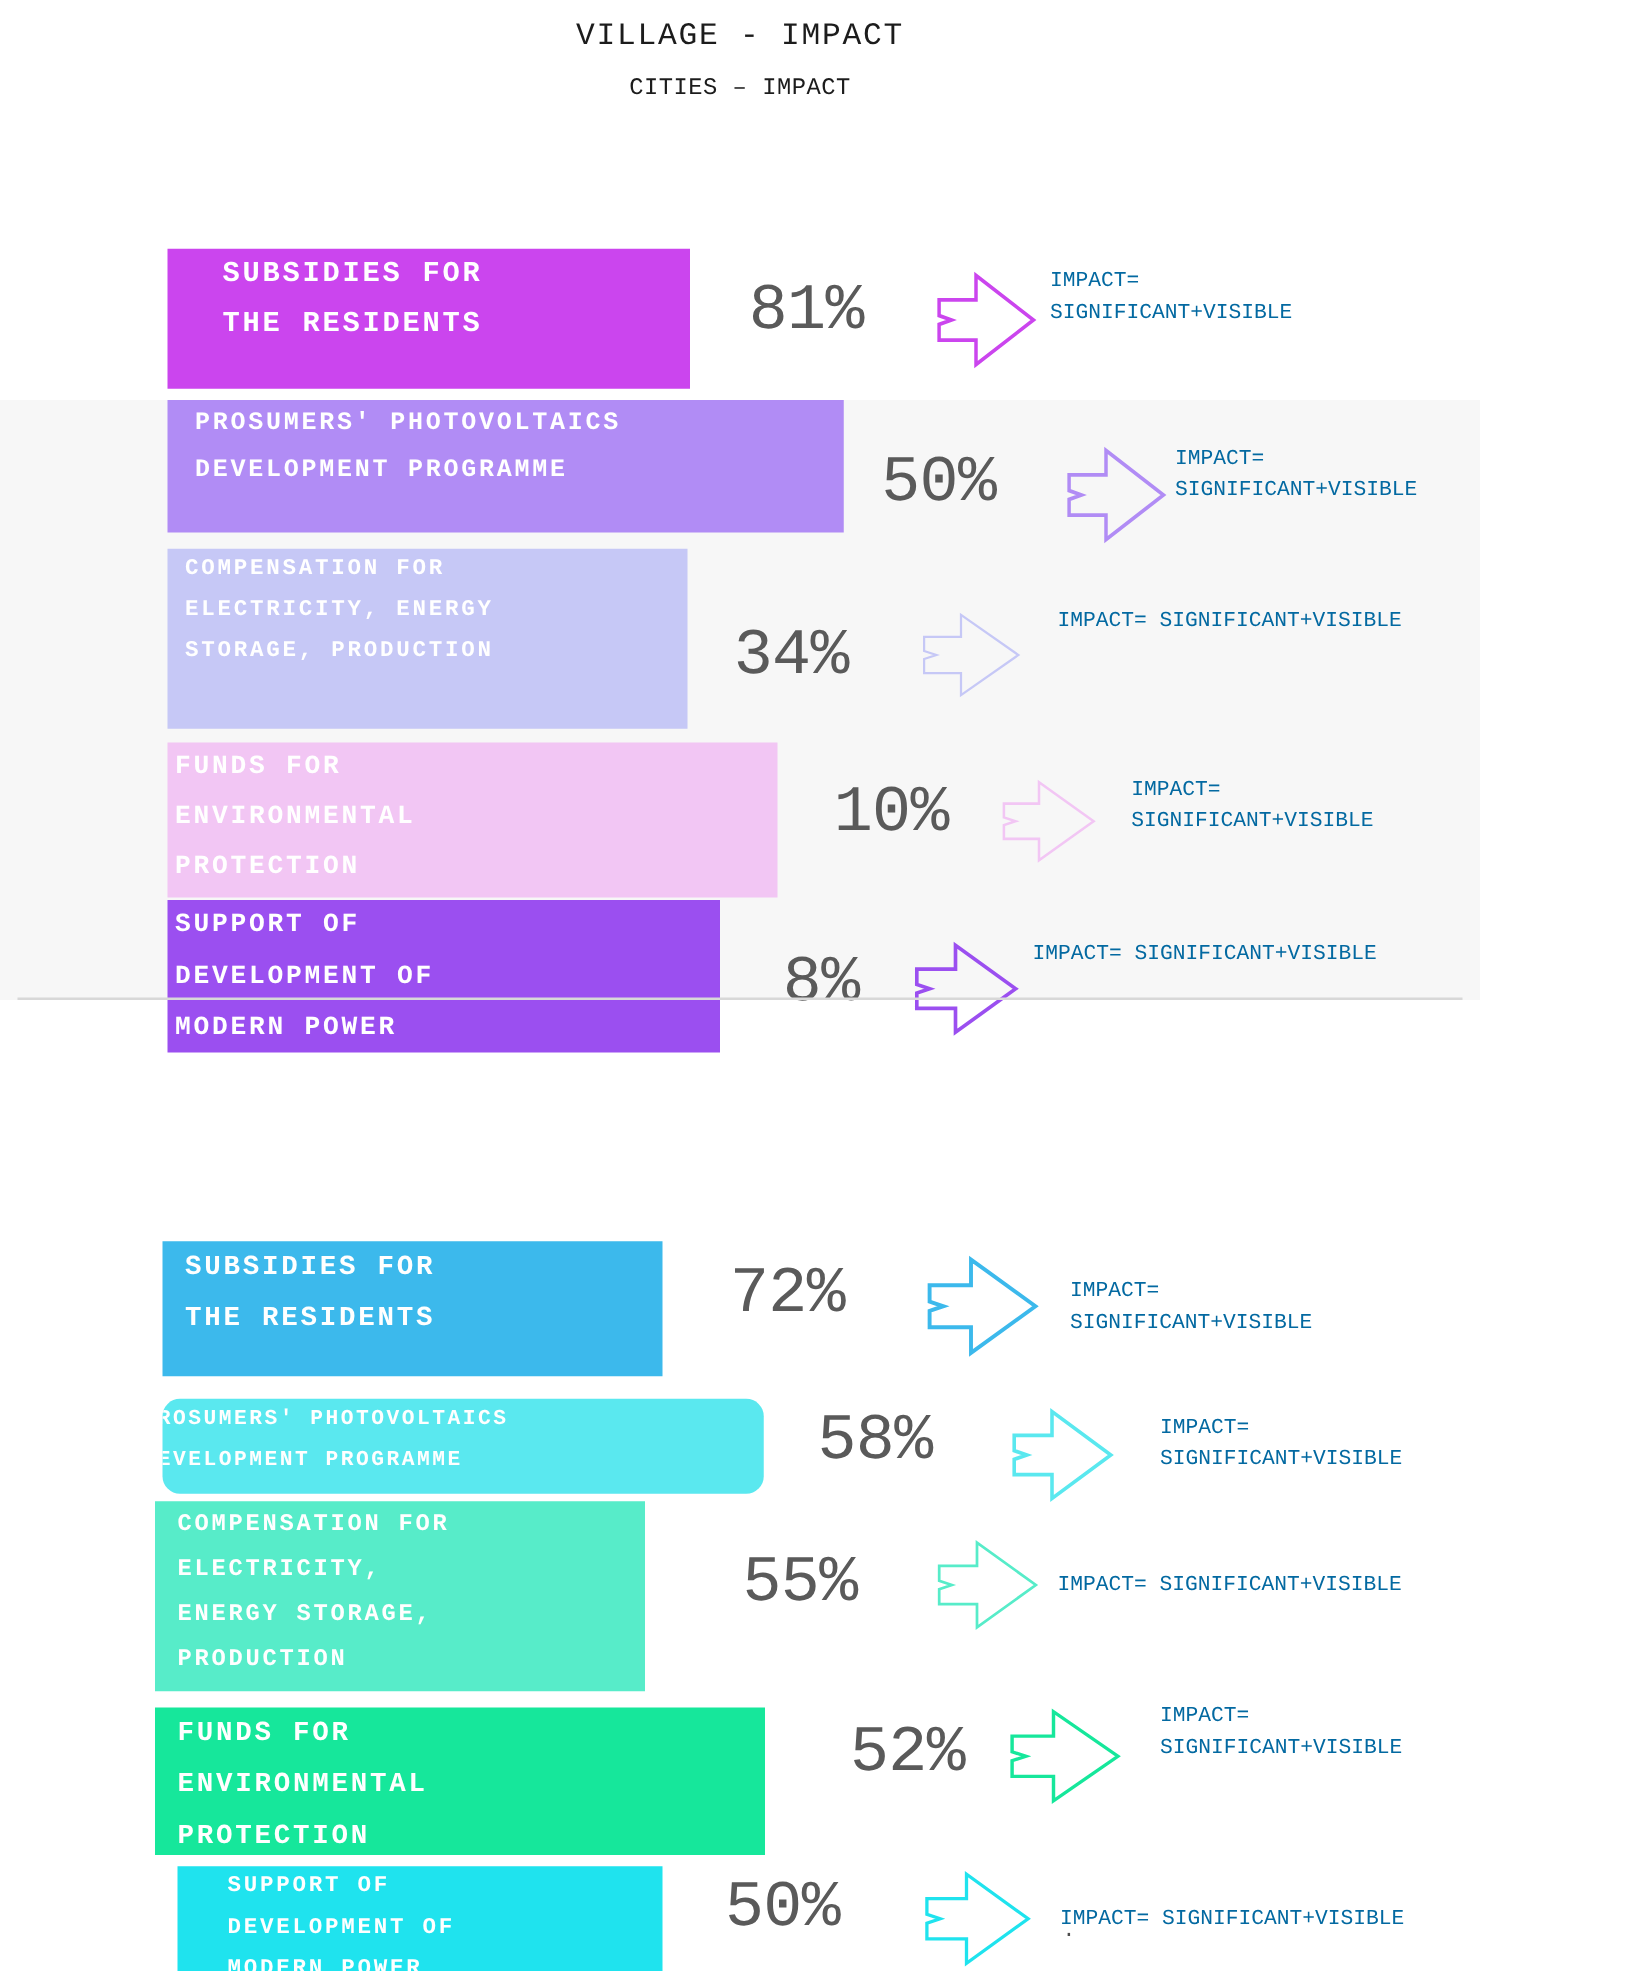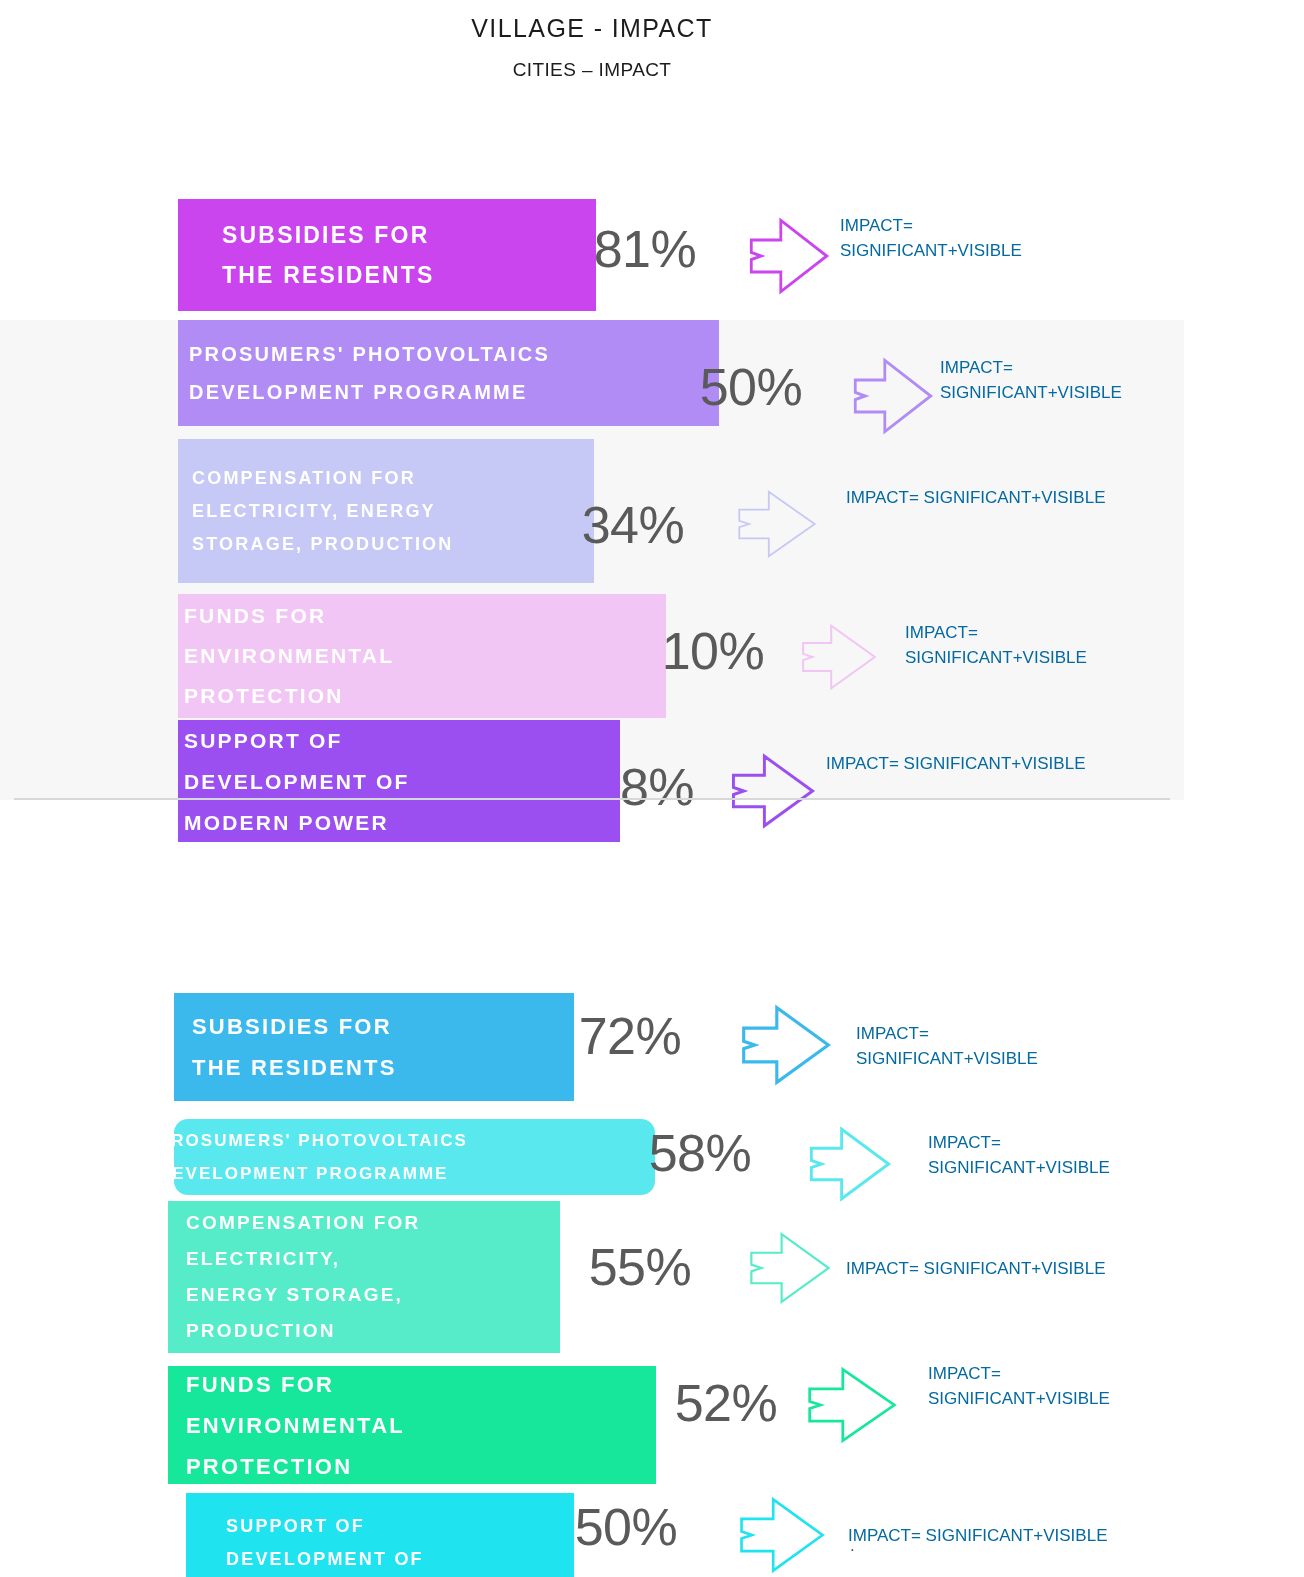--- a/index.html
+++ b/index.html
@@ -5,21 +5,21 @@
   html,body{margin:0;padding:0;}
   body{
     width:1304px;
     height:1577px;
     background:#ffffff;
     font-family:"Liberation Sans","DejaVu Sans",sans-serif;
     overflow:hidden;
     position:relative;
   }
 
-  .slide{position:relative;width:1184px;}
+  .slide{position:relative;width:1184px;font-family:Liberation Mono, monospace;}
 
   
   .section-title{
     width:100%;
     text-align:center;
     color:#1c1c1c;
     font-weight:400;
   }
   #village-title{
     font-size:25px;
@@ -54,24 +54,22 @@
   .row{
     position:relative;
     display:flex;
     align-items:center;
   }
 
   .bar{
     box-sizing:border-box;
     display:flex;
     flex-direction:column;
-    justify-content:center;
     flex:0 0 auto;
     overflow:hidden;
-    margin-left:44px;
   }
   .bar-text{
     color:#ffffff;
     font-weight:bold;
     letter-spacing:2.2px;
     white-space:nowrap;
   }
   .bar-text.clip{letter-spacing:2.0px;}
 
   .pct{
@@ -117,21 +115,21 @@
         <div class="pct" style="position: absolute; left: 580px; top: 180px; width: 130px;">81%</div>
         <div style="position: absolute; left: 748px; top: 172px;">
           <svg class="arrow" width="82" height="82" viewBox="0 0 100 92" preserveAspectRatio="none">
             <polygon points="4,28 40,28 40,6 96,46 40,86 40,64 4,64 4,50 16,46 4,42" fill="none" stroke="#cb45ee" stroke-width="3.4" stroke-linejoin="miter"></polygon>
           </svg>
         </div>
         <div class="impact" style="position: absolute; left: 840px; top: 171px; font-size: 17px;">IMPACT=
 SIGNIFICANT+VISIBLE</div>
       </div>
       <div class="row" style="position: absolute; left: 0px; top: 0px; width: 1304px;">
-        <div class="bar" style="position: absolute; left: 134px; top: 277px; width: 541px; height: 106px; background: rgb(177, 140, 245); padding-left: 11px;">
+        <div class="bar" style="position: absolute; left: 134px; top: 277px; width: 541px; height: 106px; background: rgb(177, 140, 245); padding-left: 22px;">
           <div class="bar-text" style="font-size: 20px; line-height: 38px; white-space: pre;">PROSUMERS' PHOTOVOLTAICS
 DEVELOPMENT PROGRAMME</div>
         </div>
         <div class="pct" style="position: absolute; left: 686px; top: 318px; width: 130px;">50%</div>
         <div style="position: absolute; left: 852px; top: 312px;">
           <svg class="arrow" width="82" height="82" viewBox="0 0 100 92" preserveAspectRatio="none">
             <polygon points="4,28 40,28 40,6 96,46 40,86 40,64 4,64 4,50 16,46 4,42" fill="none" stroke="#b18cf5" stroke-width="3.4" stroke-linejoin="miter"></polygon>
           </svg>
         </div>
         <div class="impact" style="position: absolute; left: 940px; top: 313px; font-size: 17px;">IMPACT=

